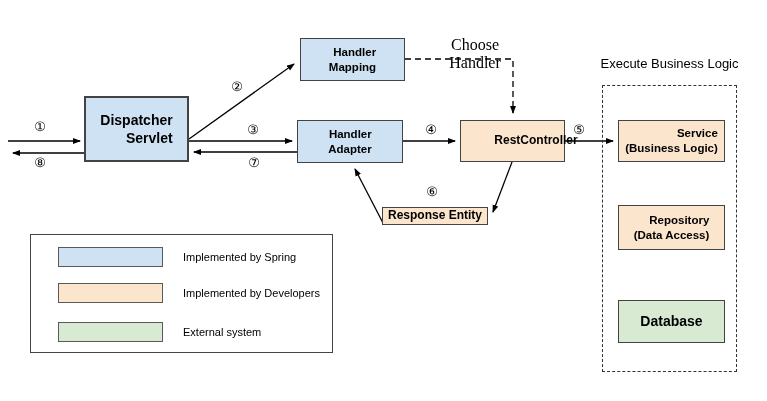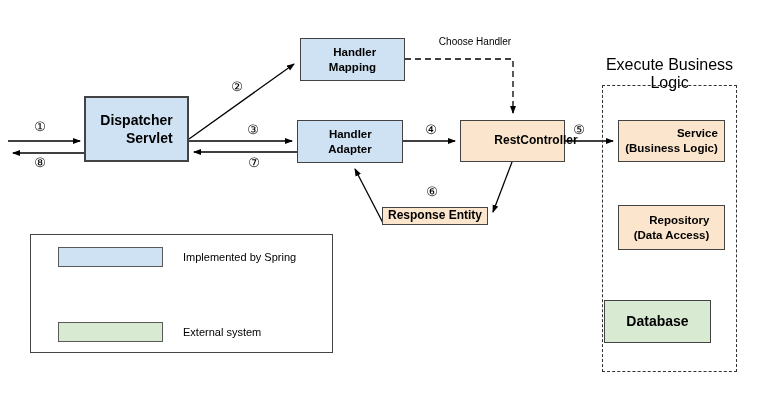--- a/index.html
+++ b/index.html
@@ -15,29 +15,29 @@
   .blue{background:#cfe2f3;border:1.5px solid #434343;}
   .peach{background:#fce5cd;border:1.5px solid #434343;}
   .green{background:#d9ead3;border:1.5px solid #434343;}
   .n-dispatcher{left:84px;top:96px;width:105px;height:66px;font-size:14px;border-width:2px;}
   .n-hmapping{left:300px;top:38px;width:105px;height:43px;font-size:11.5px;}
   .n-hadapter{left:297px;top:120px;width:106px;height:43px;font-size:11.5px;}
   .n-restctrl{left:460px;top:120px;width:105px;height:42px;font-size:12px;padding-left:47px;}
   .n-respentity{left:382px;top:207px;width:106px;height:18px;font-size:12px;}
   .n-service{left:618px;top:120px;width:107px;height:42px;font-size:11.5px;}
   .n-repository{left:618px;top:205px;width:107px;height:45px;font-size:11.5px;}
-  .n-database{left:604px;top:300px;width:107px;height:43px;font-size:14px;}
+  .n-database{left:618px;top:300px;width:107px;height:43px;font-size:14px;}
   .group-box{
     position:absolute;left:602px;top:85px;width:135px;height:287px;box-sizing:border-box;
     border:1.5px dashed #333;background:transparent;
   }
   .group-label{
-    position:absolute;left:587px;top:56px;width:165px;text-align:center;font-size:16px;color:#000;
+    position:absolute;left:587px;top:56px;width:165px;text-align:center;font-size:13px;color:#000;
   }
-  .edge-label{position:absolute;font-size:10px;color:#000;}
+  .edge-label{position:absolute;font-size:16px;color:#000;font-family:Liberation Serif, serif;}
   .lbl-choose{left:430px;top:36px;width:90px;text-align:center;}
   .step{
     position:absolute;width:18px;height:16px;text-align:center;font-size:13px;line-height:16px;color:#000;
   }
   .s1{left:31px;top:119px;} .s8{left:31px;top:155px;}
   .s2{left:228px;top:79px;} .s3{left:244px;top:122px;}
   .s7{left:245px;top:155px;} .s4{left:422px;top:122px;}
   .s5{left:570px;top:122px;} .s6{left:423px;top:184px;}
   .legend{
     position:absolute;left:30px;top:234px;width:303px;height:119px;box-sizing:border-box;
@@ -114,19 +114,23 @@
   <span class="step s5">⑤</span>
   <span class="step s6">⑥</span>
   <span class="step s7">⑦</span>
   <span class="step s8">⑧</span>
 
   <div class="legend">
     <div class="legend-row lr1">
       <span class="swatch sw-blue"></span>
       <span class="legend-label">Implemented by Spring</span>
     </div>
+    <div class="legend-row lr2">
+      <span class="swatch sw-peach"></span>
+      <span class="legend-label">Implemented by Developers</span>
+    </div>
     <div class="legend-row lr3">
       <span class="swatch sw-green"></span>
       <span class="legend-label">External system</span>
     </div>
   </div>
 
 </div>
 
 </body></html>

